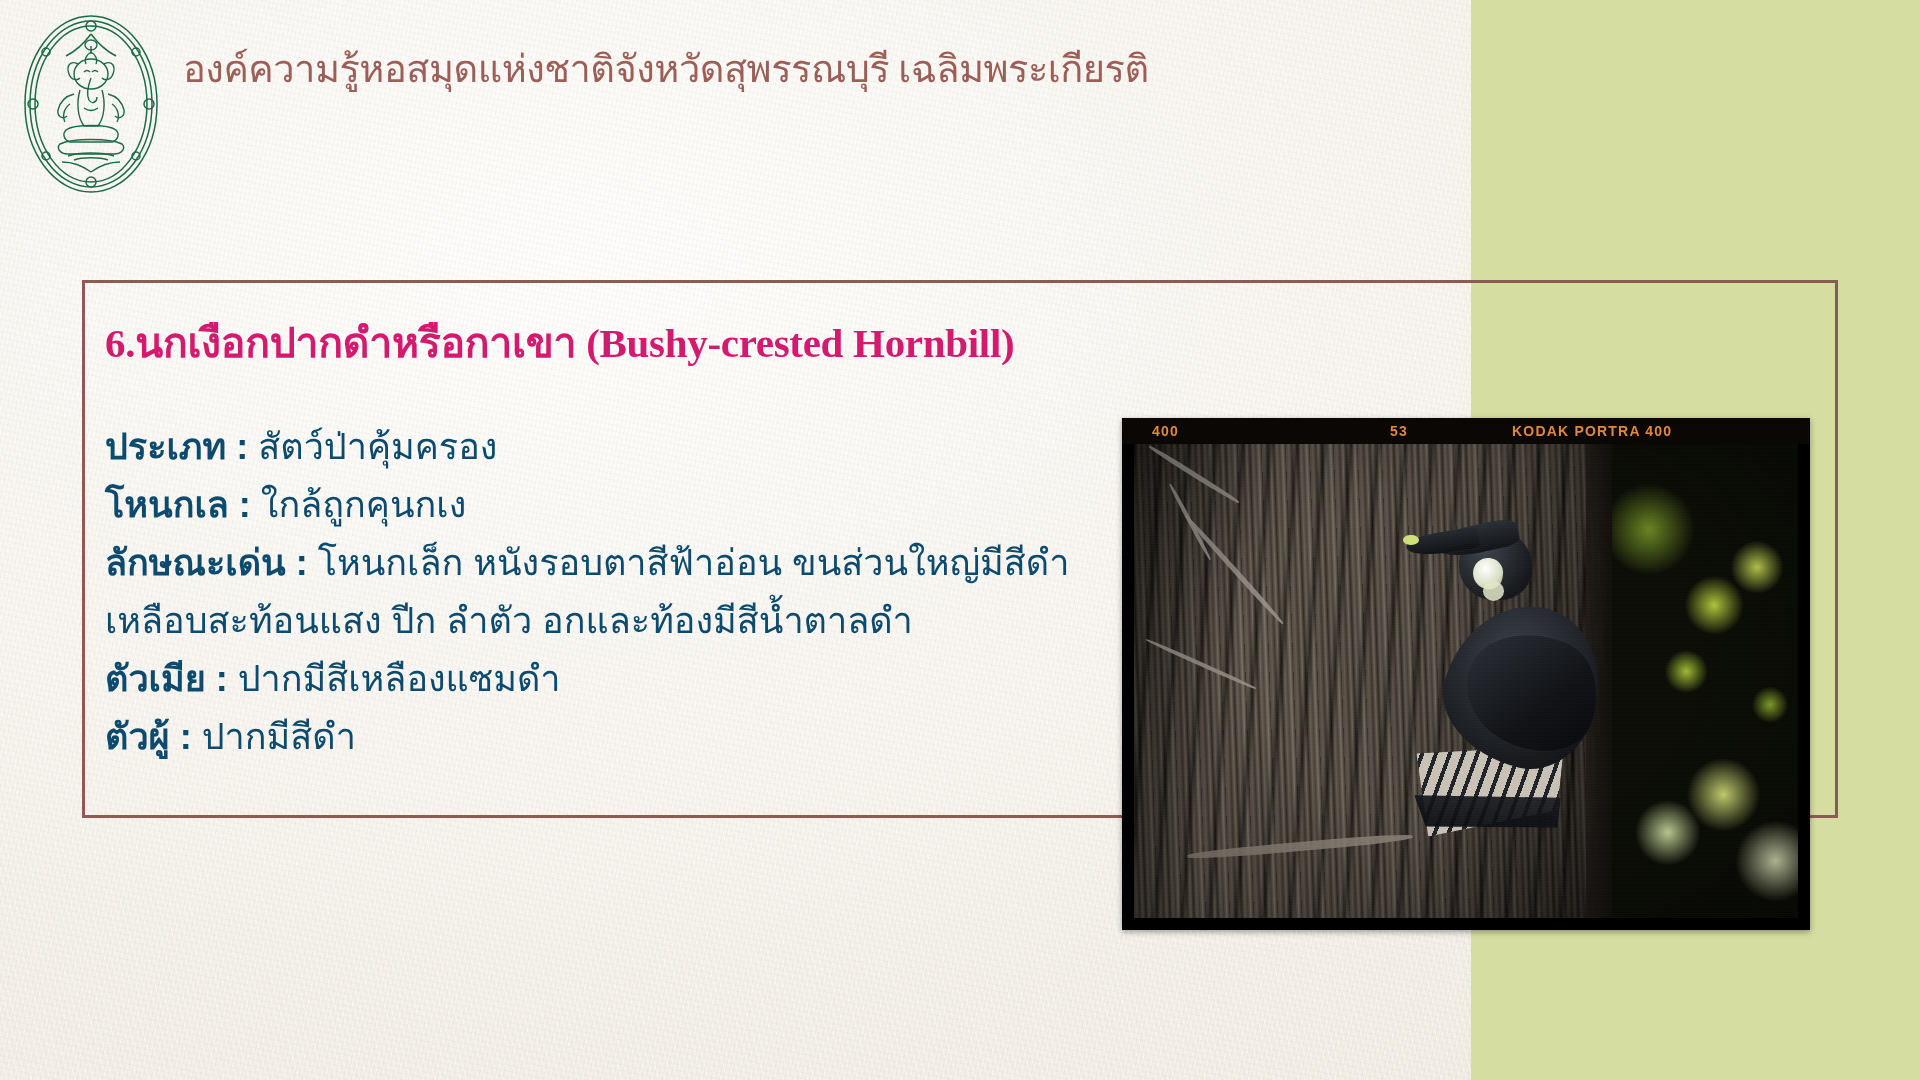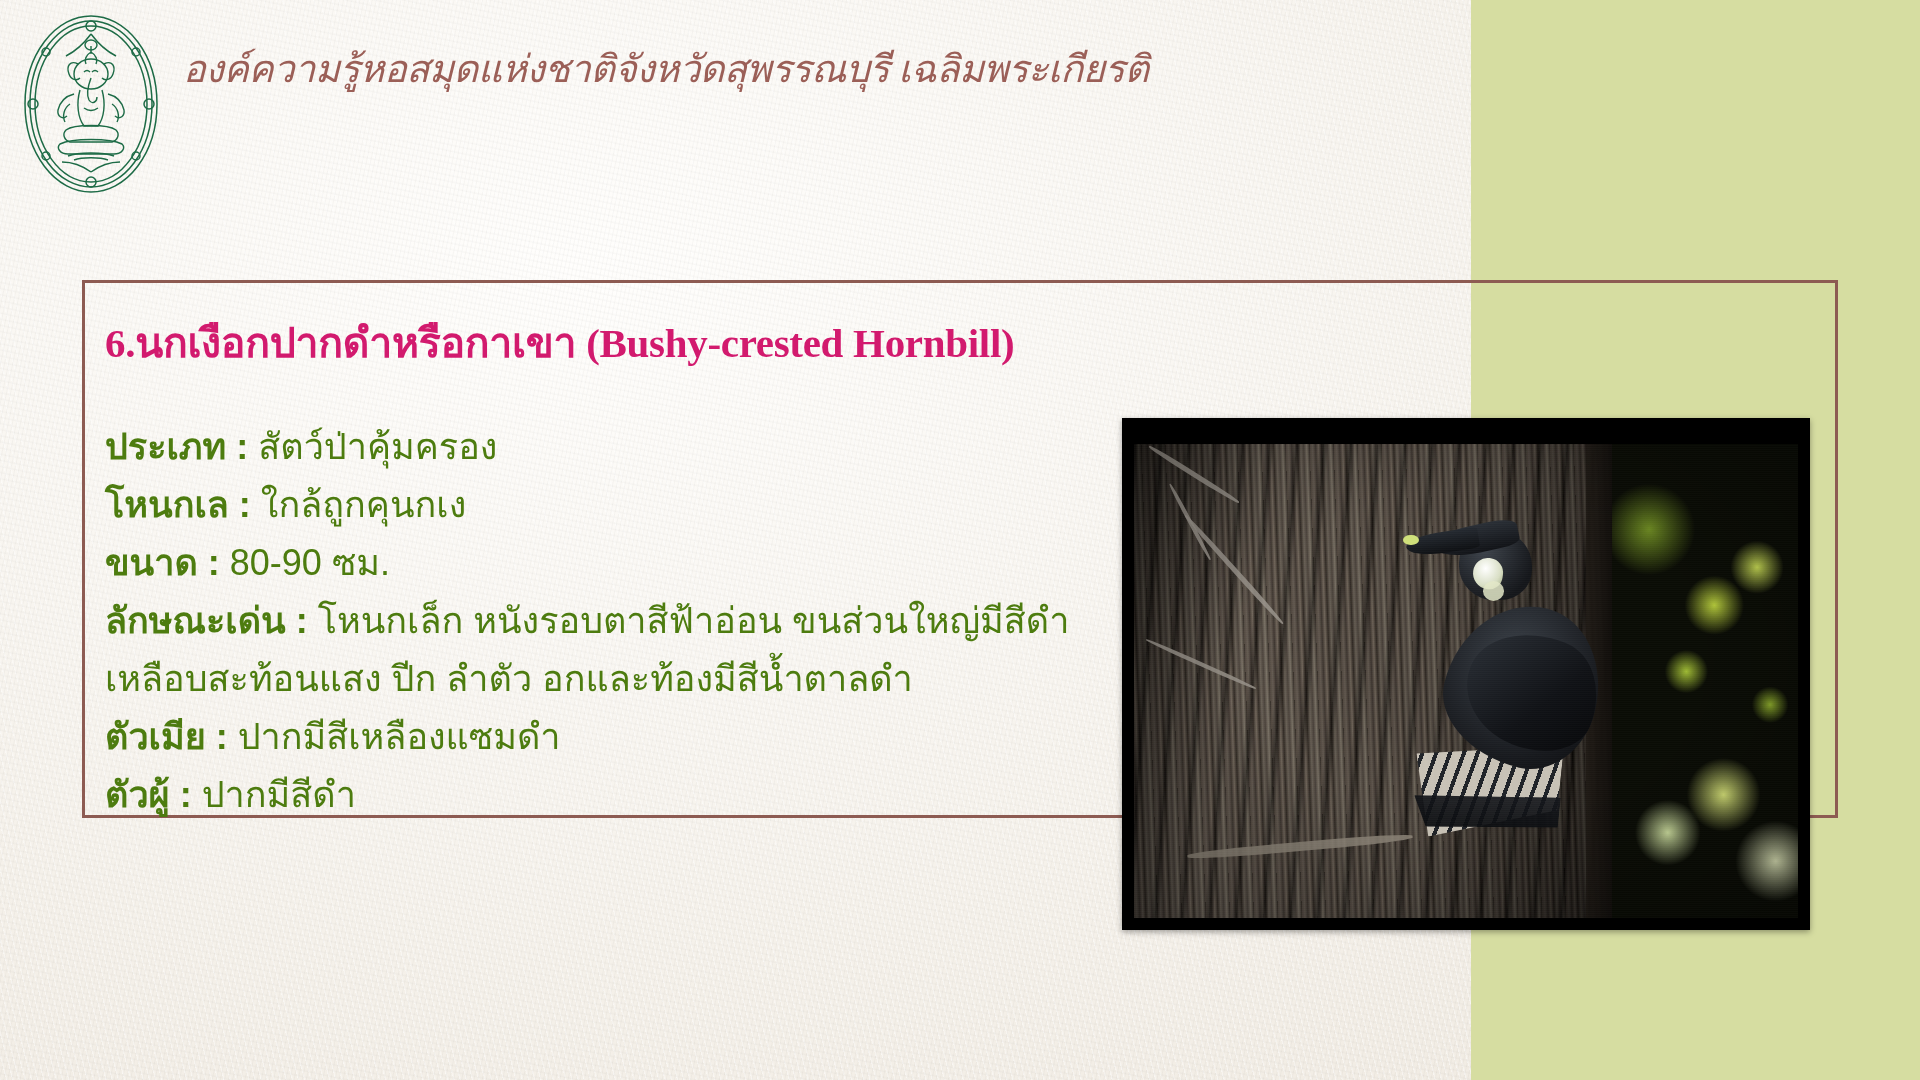--- a/index.html
+++ b/index.html
@@ -49,21 +49,20 @@
     width: 138px;
     height: 185px;
   }
 
   
   .org-header {
     position: absolute;
     left: 183px;
     top: 38px;
     font-family: "Liberation Serif", serif;
-    font-style: italic;
     font-size: 38px;
     letter-spacing: -0.5px;
     color: #9b5f57;
     white-space: nowrap;
   }
 
   
   .main-title {
     position: absolute;
     left: 548px;
@@ -105,21 +104,21 @@
     letter-spacing: -0.3px;
   }
   .entry-heading .en { font-family: Liberation Serif, serif; }
 
   
   .body-block {
     position: absolute;
     left: 105px;
     top: 418px;
     width: 1010px;
-    color: #4d7c0f;
+    color: #0c4a6e;
     font-family: "Liberation Sans", sans-serif;
     font-size: 36px;
     line-height: 58px;
   }
   .body-line { white-space: nowrap; }
   .body-line.wrapline { white-space: normal; }
   .lbl { font-weight: bold; }
   .val { font-weight: normal; }
 
   
@@ -371,41 +370,43 @@
   <div class="body-block">
 
     <div class="body-line">
       <span class="lbl">ประเภท</span><span class="lbl"> : </span><span class="val">สัตว์ป่าคุ้มครอง</span>
     </div>
 
     <div class="body-line">
       <span class="lbl">โหนกเล</span><span class="lbl"> : </span><span class="val">ใกล้ถูกคุนกเง</span>
     </div>
 
-    <div class="body-line">
-      <span class="lbl">ขนาด</span><span class="lbl"> : </span><span class="val">80-90 ซม.</span>
-    </div>
 
     <div class="body-line wrapline">
       <span class="lbl">ลักษณะเด่น</span><span class="lbl"> : </span><span class="val">โหนกเล็ก หนังรอบตาสีฟ้าอ่อน ขนส่วนใหญ่มีสีดำเหลือบสะท้อนแสง ปีก ลำตัว อกและท้องมีสีน้ำตาลดำ</span>
     </div>
 
     <div class="body-line">
       <span class="lbl">ตัวเมีย</span><span class="lbl"> : </span><span class="val">ปากมีสีเหลืองแซมดำ</span>
     </div>
 
     <div class="body-line">
       <span class="lbl">ตัวผู้</span><span class="lbl"> : </span><span class="val">ปากมีสีดำ</span>
     </div>
 
 
   </div>
 
   <div class="photo-wrap">
 
+    <div class="film-strip">
+      <span class="fs1">400</span>
+      <span class="fs2">53</span>
+      <span class="fs3">KODAK  PORTRA 400</span>
+    </div>
 
     <div class="photo-inner">
       <div class="bark"></div>
       <div class="trunk-edge"></div>
       <div class="foliage"></div>
 
       <div class="branch br1"></div>
       <div class="branch br2"></div>
       <div class="branch br3"></div>
       <div class="branch br4"></div>

